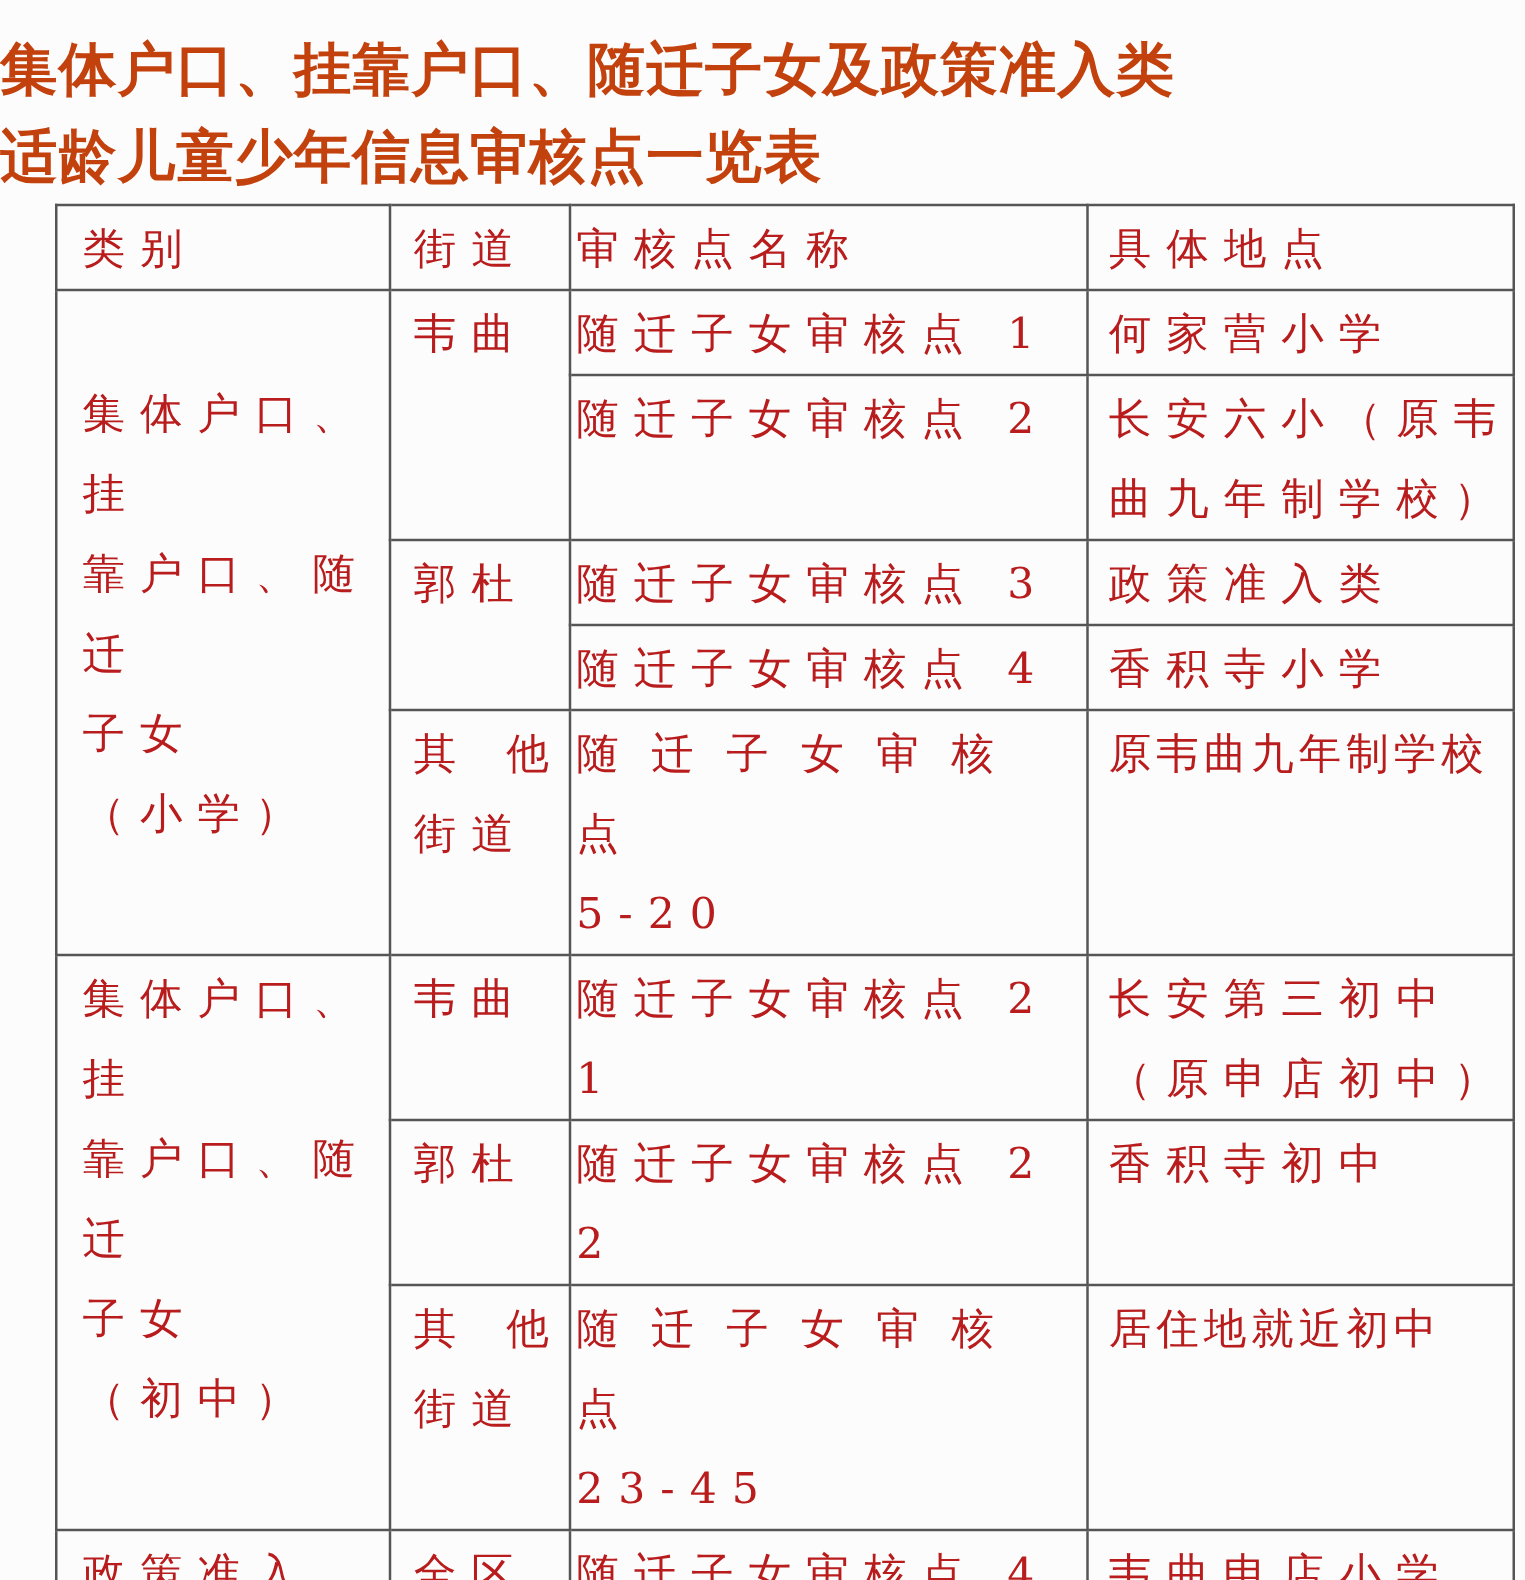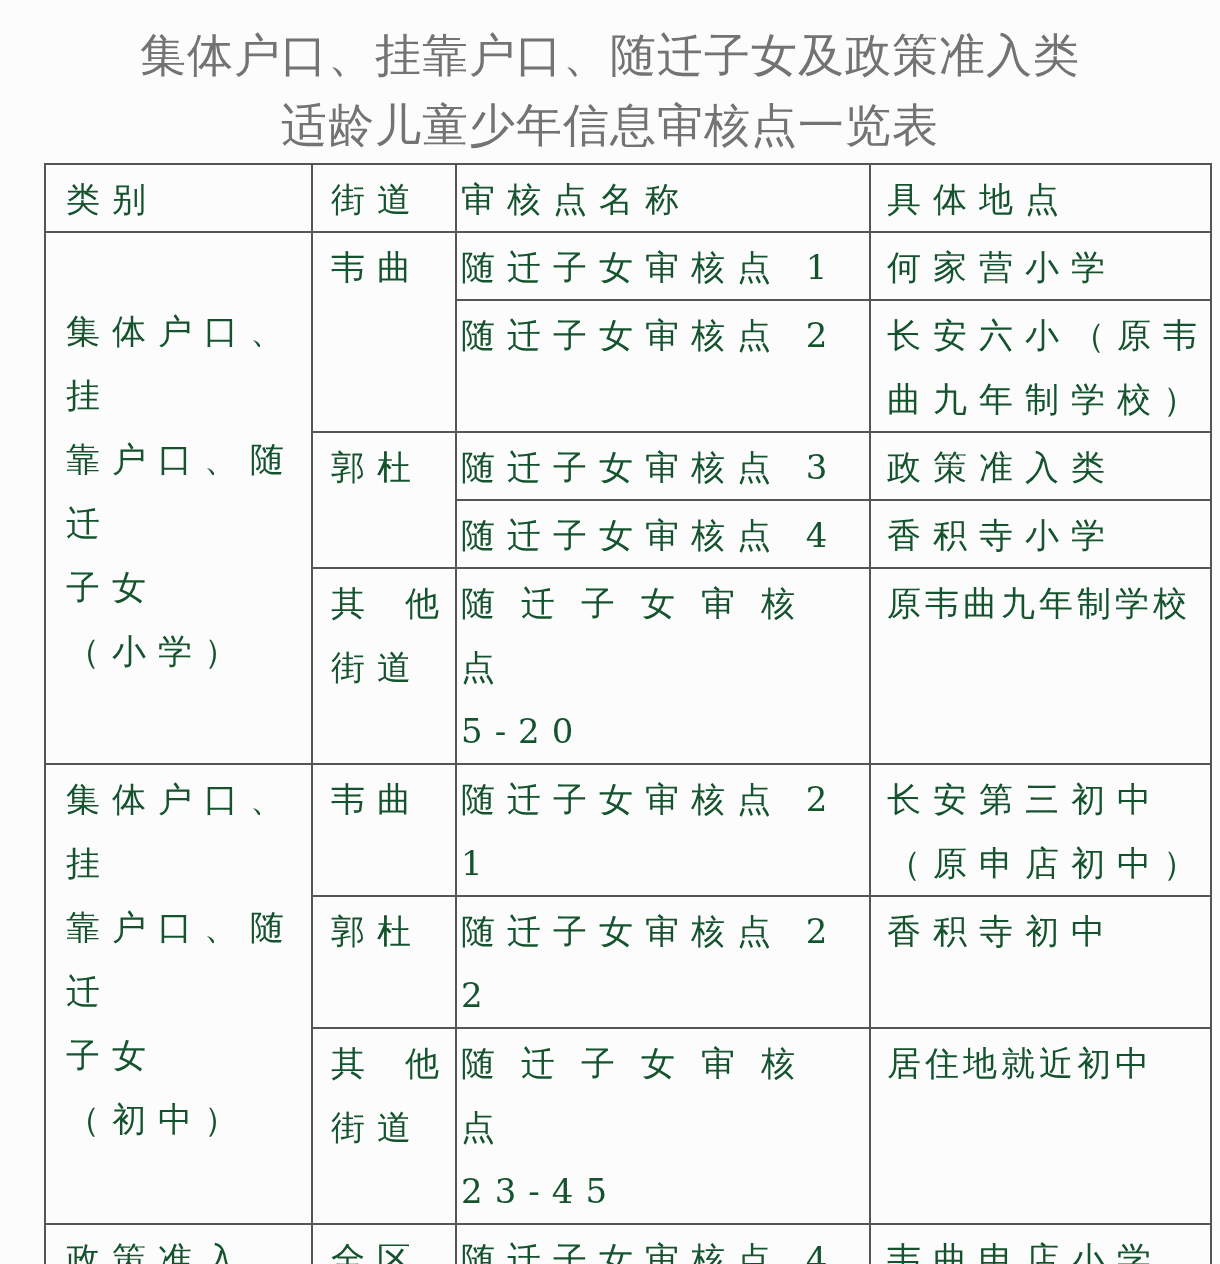--- a/index.html
+++ b/index.html
@@ -12,24 +12,24 @@
       height: 1264px;
       position: relative;
       overflow: hidden;
       font-family: "DejaVu Serif", "Liberation Serif", serif;
       color: #2a2a2a;
     }
     .title {
       position: absolute;
       left: 0;
       width: 1220px;
-      text-align: center;
+      text-align: left;
       font-family: "DejaVu Sans", "Liberation Sans", sans-serif;
-      font-weight: normal;
-      color: #737373;
+      font-weight: bold;
+      color: #c2410c;
       font-size: 46px;
       letter-spacing: 1px;
       line-height: 1;
     }
     .title.line1 { top: 32px; }
     .title.line2 { top: 102px; }
 
     .tbl {
       position: absolute;
       left: 44px;
@@ -39,21 +39,21 @@
       border-collapse: collapse;
       table-layout: fixed;
     }
     .tbl td {
       border: 2.5px solid #555;
       vertical-align: top;
       padding: 0;
       font-size: 34px;
       line-height: 64px;
       letter-spacing: 12px;
-      color: #14532d;
+      color: #b91c1c;
       overflow: hidden;
     }
     .tbl td .cell {
       padding-left: 20px;
       padding-top: 2px;
       word-break: break-all;
     }
     .tbl td.col1 .cell { padding-left: 20px; }
     .tbl td.col2 .cell { padding-left: 18px; }
     .tbl td.col3 .cell { padding-left: 4px; }

